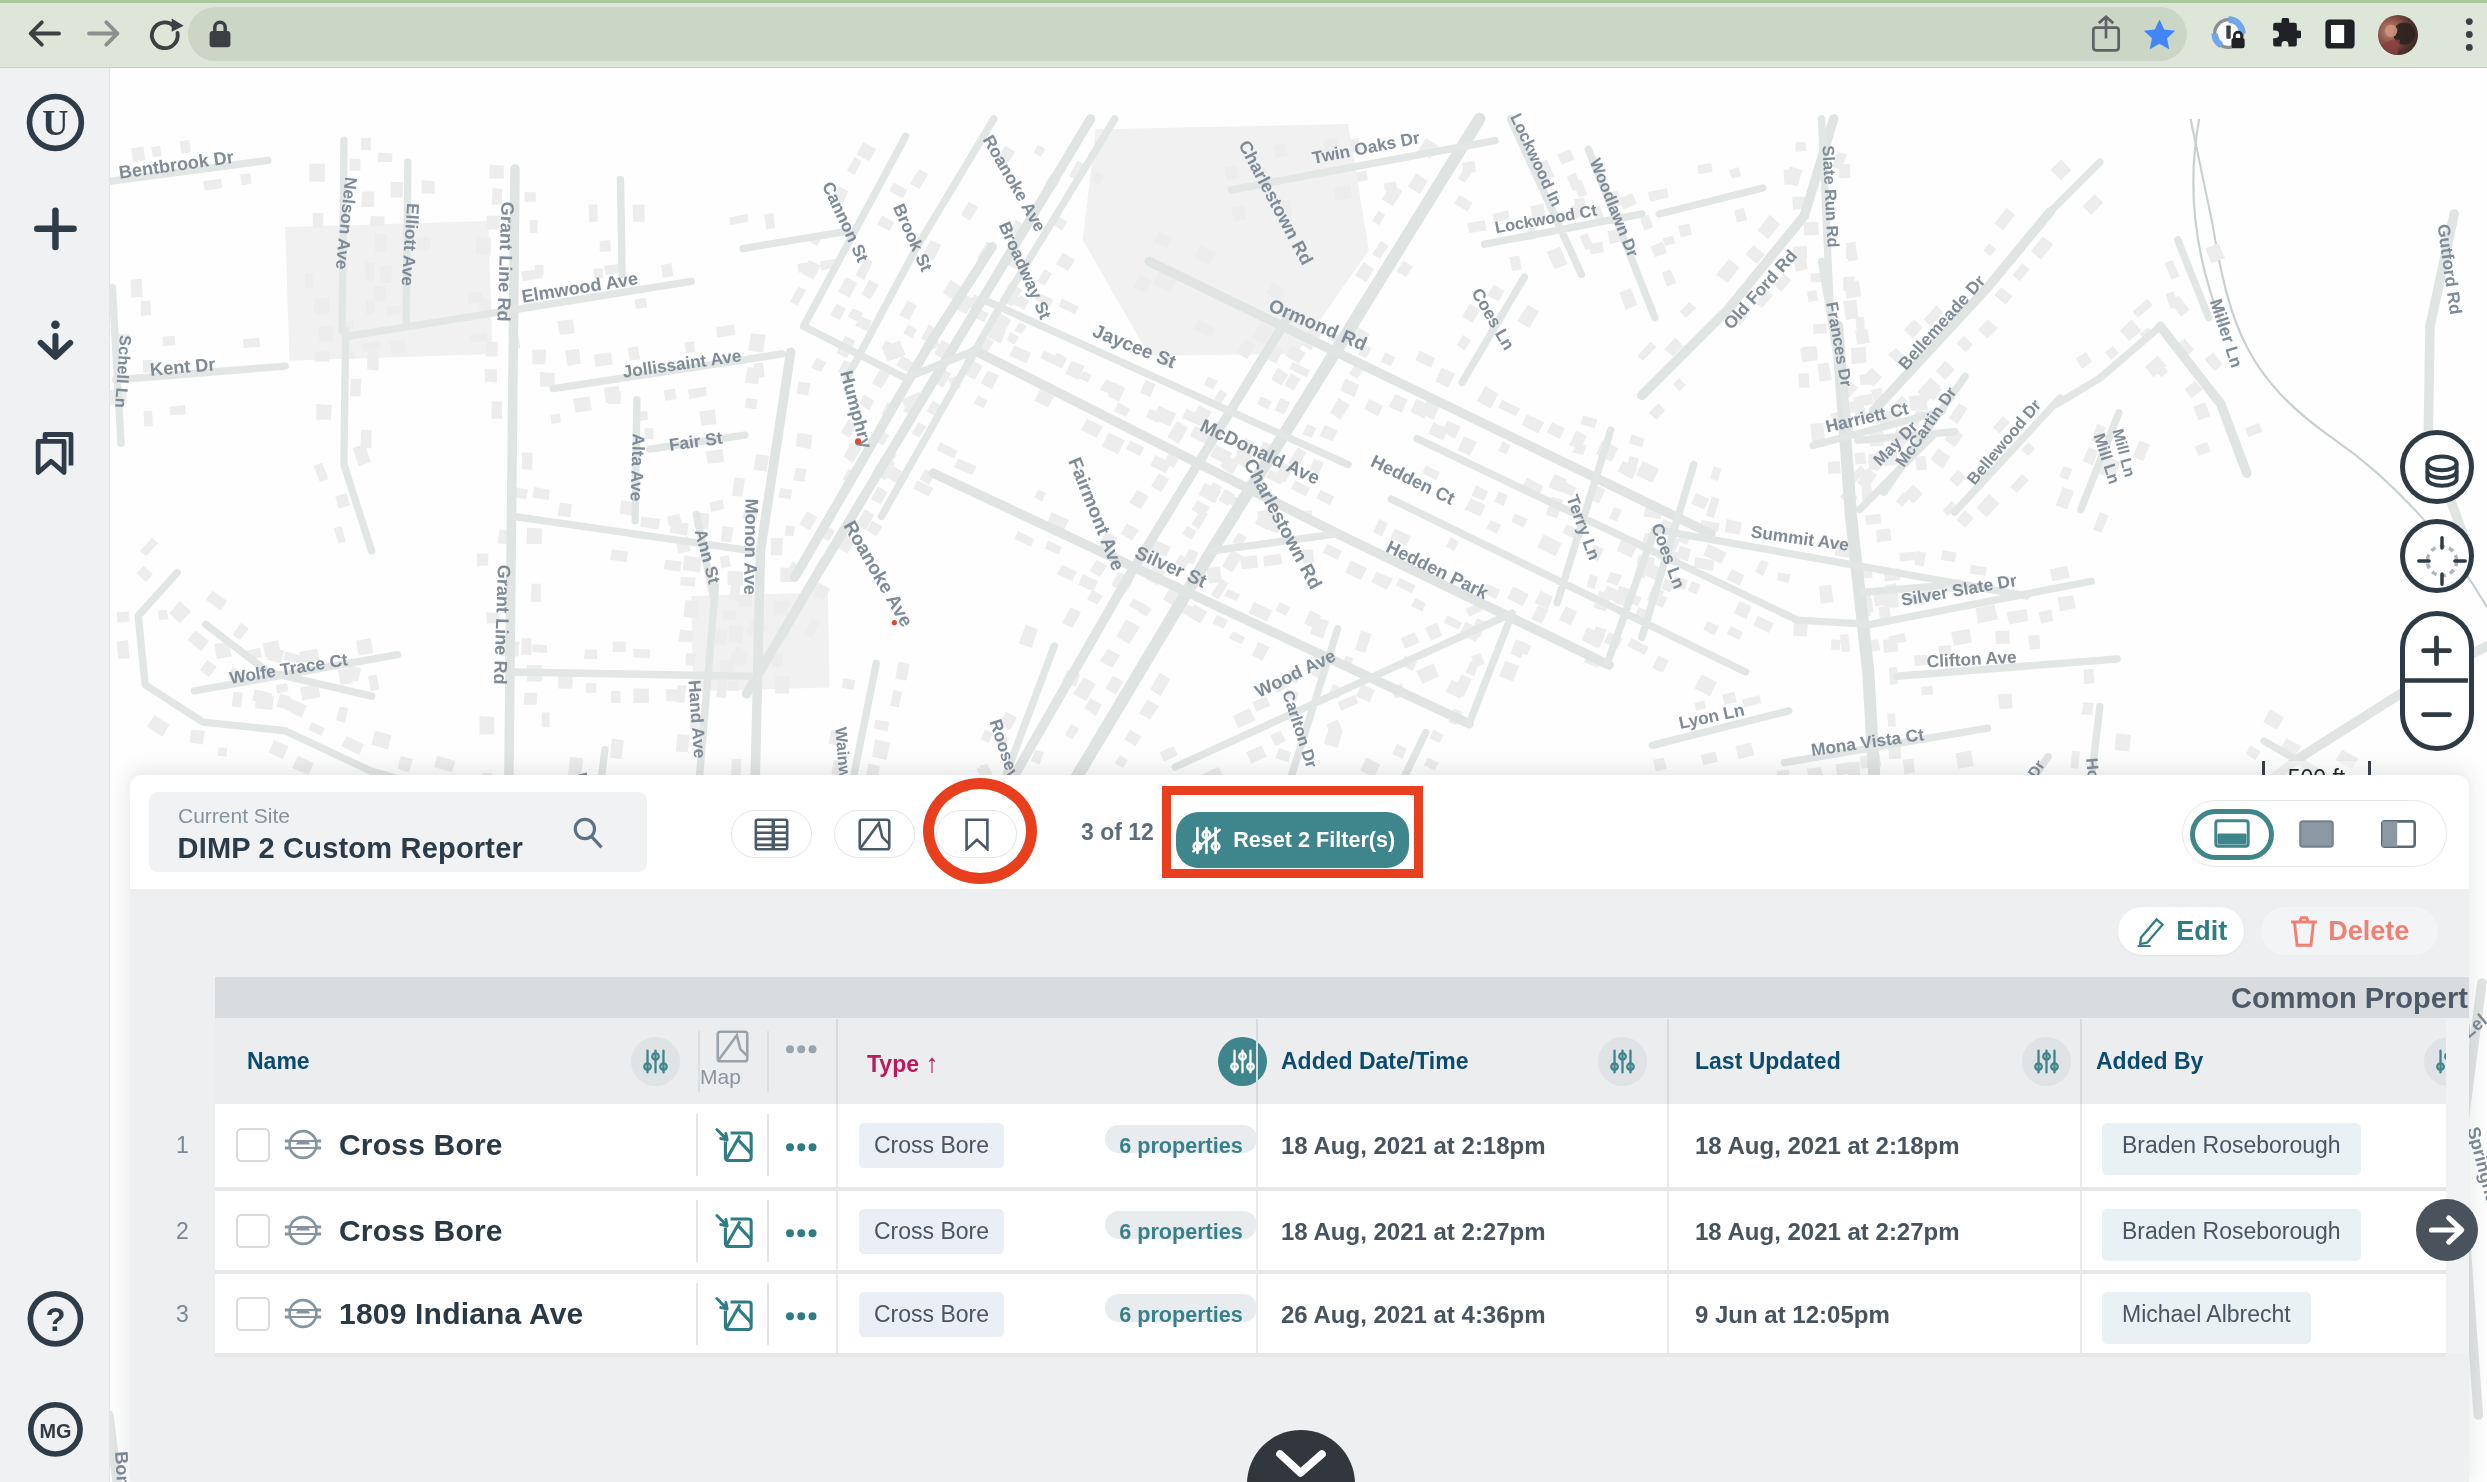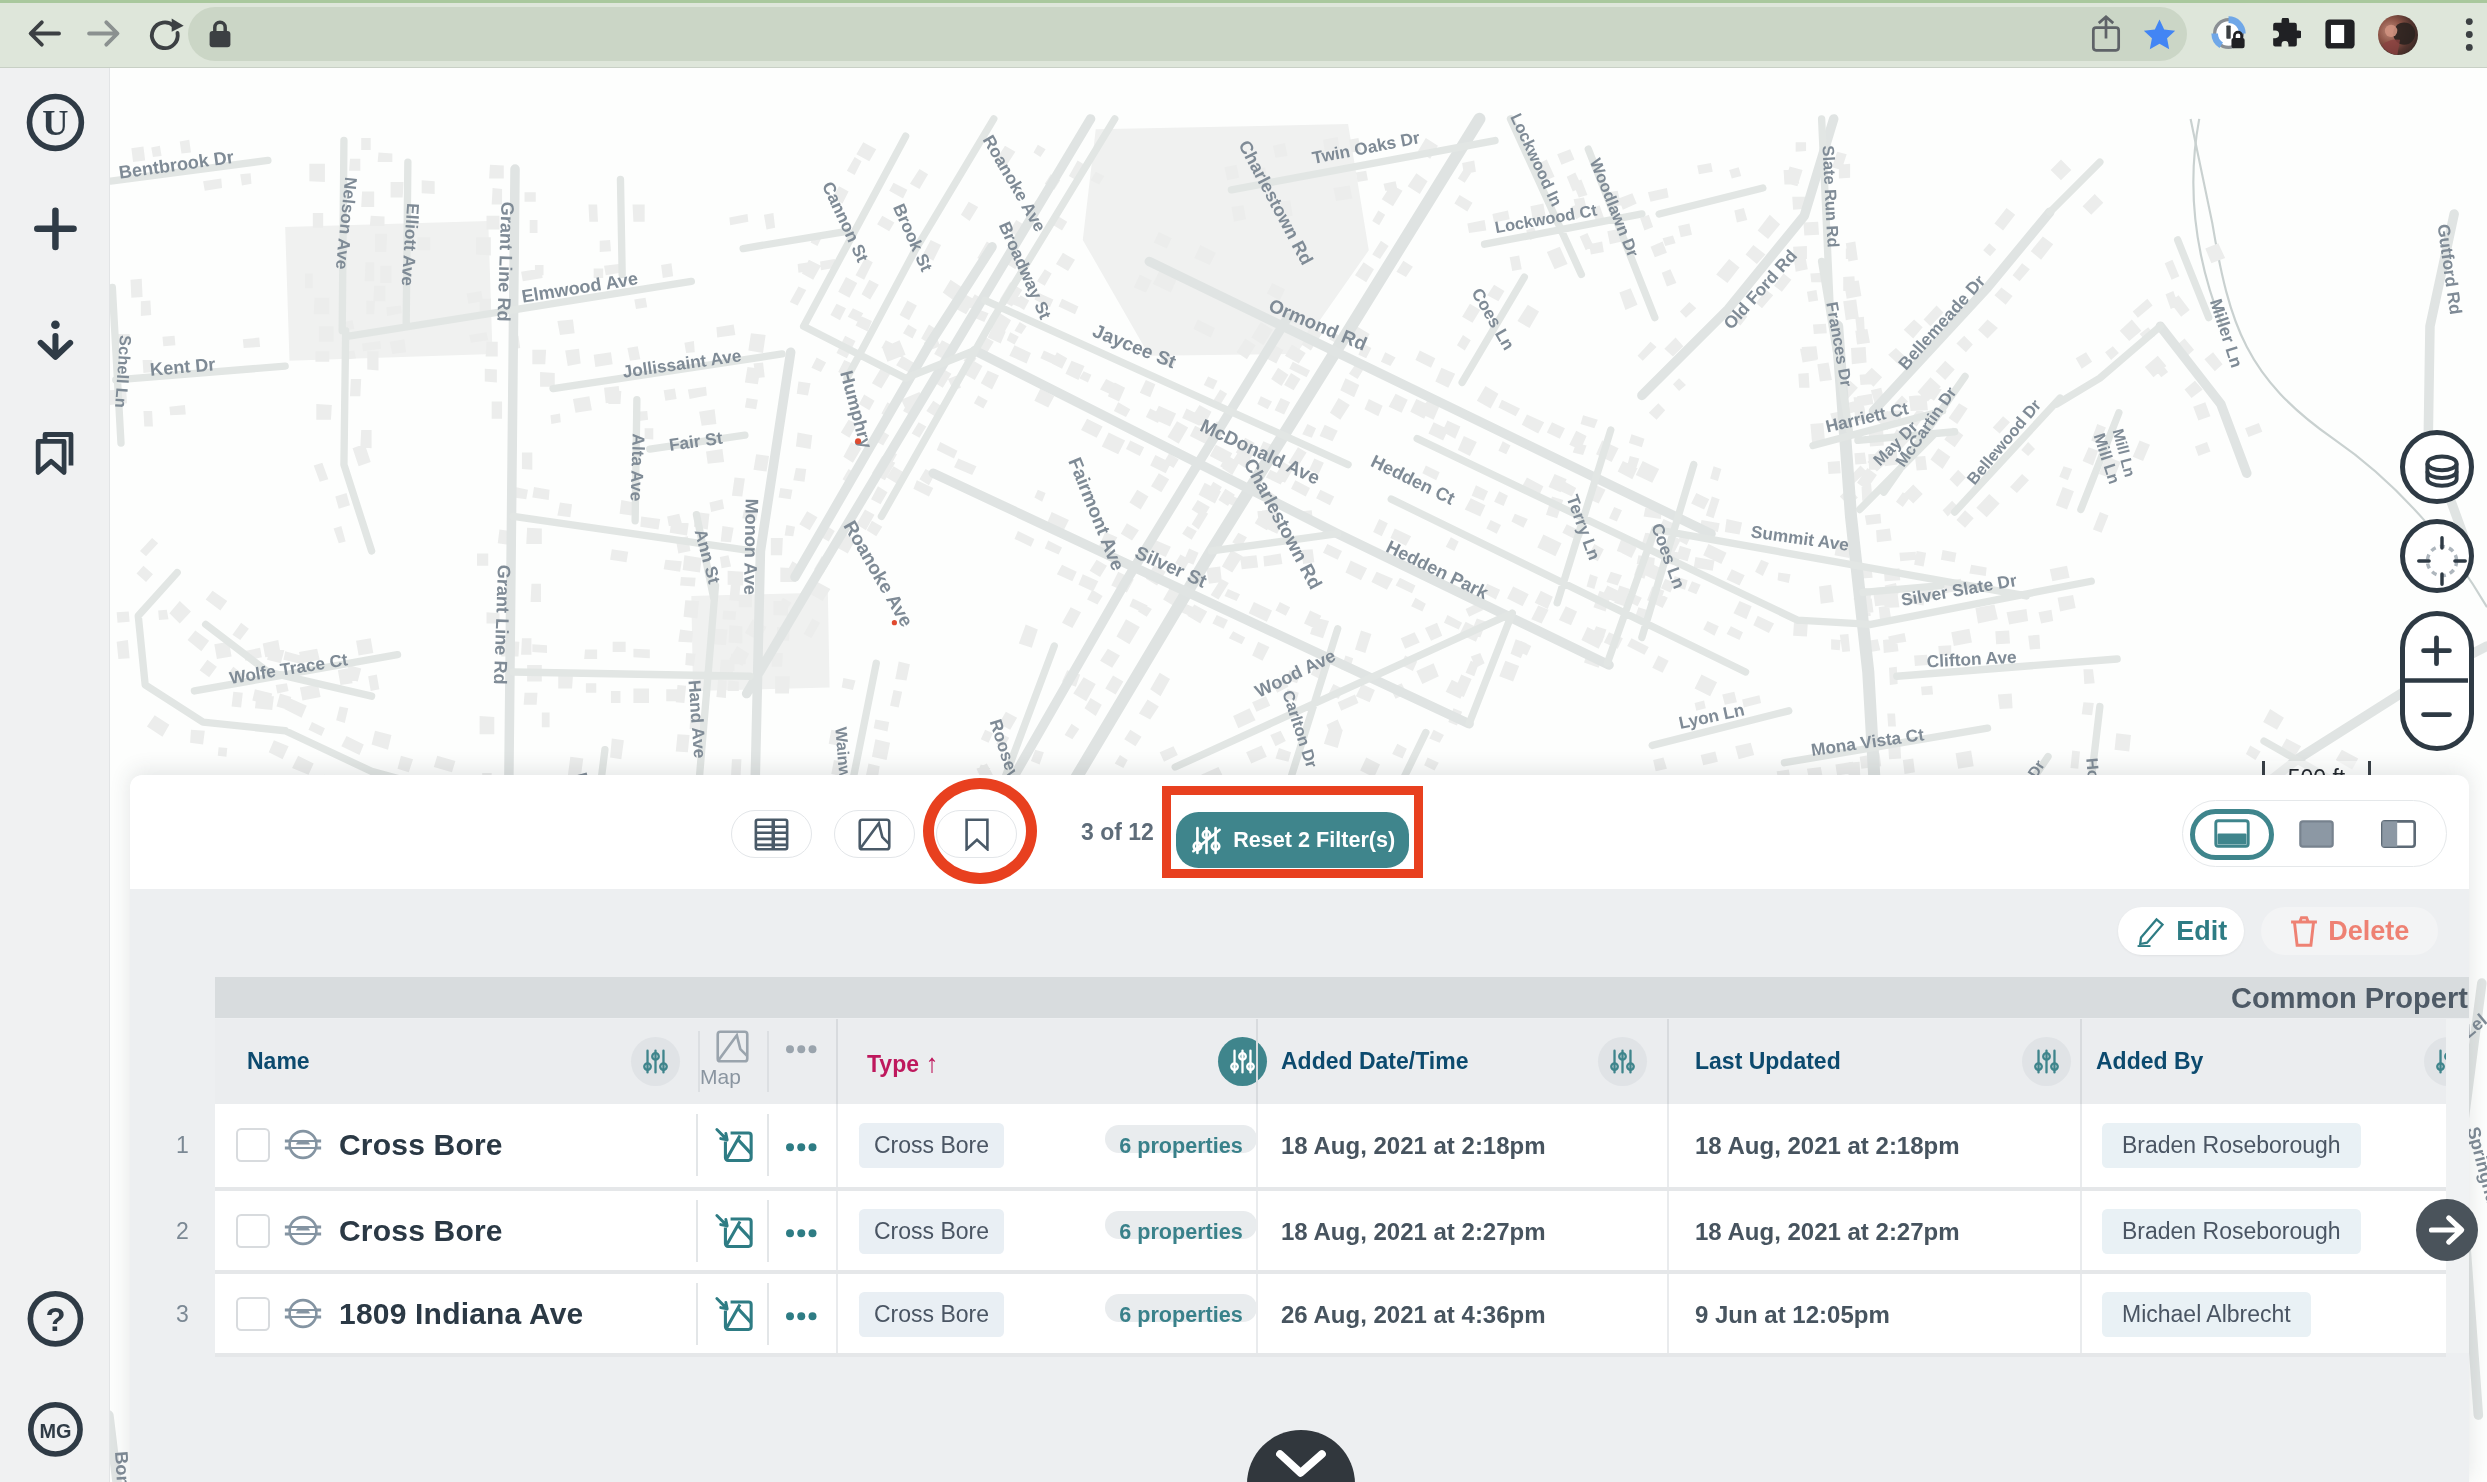--- a/index.html
+++ b/index.html
@@ -54,21 +54,21 @@
 .fcirc.teal{background:#3f858c;}
 #rows{position:absolute;left:85px;top:329px;width:2231px;background:#fff;}
 .trow{position:absolute;left:0;width:2231px;height:83px;background:#fff;overflow:hidden;}
 .rowline{position:absolute;left:85px;width:2231px;height:3.5px;background:#e5e7e9;}
 .rnum{position:absolute;left:-50px;font-size:23px;color:#7b8894;width:35px;text-align:center;}
 .cbox{position:absolute;left:21px;top:24px;width:34px;height:34px;border:2.2px solid #d8dbde;border-radius:5.2px;background:#fff;}
 .nametxt{position:absolute;left:124px;top:24px;font-size:30px;font-weight:bold;color:#2b3945;letter-spacing:0.2px;}
 .typetag{position:absolute;left:644px;top:19px;width:145px;height:45px;background:#e9eff4;border-radius:5.2px;font-size:23px;color:#4a5563;line-height:45px;text-align:center;}
 .proppill{position:absolute;left:890px;top:21px;width:152px;height:28px;background:#e9ecee;border-radius:21px;font-size:21.6px;font-weight:bold;color:#39818a;line-height:41px;text-align:center;}
 .dtxt{position:absolute;top:28px;font-size:24px;font-weight:bold;color:#47545f;}
-.bytag{position:absolute;left:1887px;top:19px;height:45px;background:#e9f1f5;border-radius:5.2px;font-size:23px;color:#4a5563;line-height:45px;padding:0 20px;text-align:right;}
+.bytag{position:absolute;left:1887px;top:19px;height:52px;background:#e9f1f5;border-radius:5.2px;font-size:23px;color:#4a5563;line-height:45px;padding:0 20px;text-align:right;}
 .rvsep{position:absolute;top:10.4px;width:1.7px;height:62px;background:#e3e6e8;}
 .rvsepf{position:absolute;top:0px;width:1.7px;height:83px;background:#e9ebed;}
 #gutter{position:absolute;left:2316px;top:244px;width:22.5px;height:334px;background:#f0f2f3;}
 
 #chevbtn{position:absolute;left:1247px;top:1430px;width:108px;height:60px;background:#31373d;border-radius:54px 54px 0 0;}
 #rarrow{position:absolute;left:2416px;top:1199px;width:62px;height:62px;border-radius:50%;background:#4a535b;}
 </style></head>
 <body>
 <div id="mapwrap">
     <svg id="mapsvg" width="2487" height="1483" viewBox="0 0 2878 1716" xmlns="http://www.w3.org/2000/svg" font-family="Liberation Sans, sans-serif">
@@ -257,20 +257,28 @@
   <svg width="63" height="129" viewBox="0 0 73 149" fill="none" stroke="#2e3a44" stroke-linecap="round">
    <path d="M36.5 25 v30 M21.5 40 h30" stroke-width="5.5"></path>
    <path d="M0 74.5 h73" stroke-width="5"></path>
    <path d="M21.5 114 h30" stroke-width="5.5"></path>
   </svg>
 </div>
 <div id="scalebar">500 ft</div>
 
 <div id="panel">
   <div id="toprow">
+    <div id="sitebox">
+      <div class="lbl">Current Site</div>
+      <div class="val">DIMP 2 Custom Reporter</div>
+      <div class="abs" style="left:421px;top:22.5px;"><svg width="35" height="35" viewBox="0 0 40 40" fill="none" stroke="#5d7182" stroke-width="3.6">
+<circle cx="17" cy="16" r="11"></circle>
+            <line x1="25" y1="25" x2="36" y2="37"></line>
+          </svg></div>
+    </div>
     <div class="pillbtn" style="left:601px;">
         <svg width="35" height="33" viewBox="0 0 40 38" fill="none" stroke="#4a5a68" stroke-width="3">
 <rect x="2" y="2" width="36" height="34" rx="2"></rect>
           <line x1="2" y1="10" x2="38" y2="10"></line>
           <line x1="2" y1="17" x2="38" y2="17"></line>
           <line x1="2" y1="24" x2="38" y2="24"></line>
           <line x1="2" y1="31" x2="38" y2="31"></line>
           <line x1="22" y1="2" x2="22" y2="36" stroke-width="4"></line>
         </svg>
       </div>

